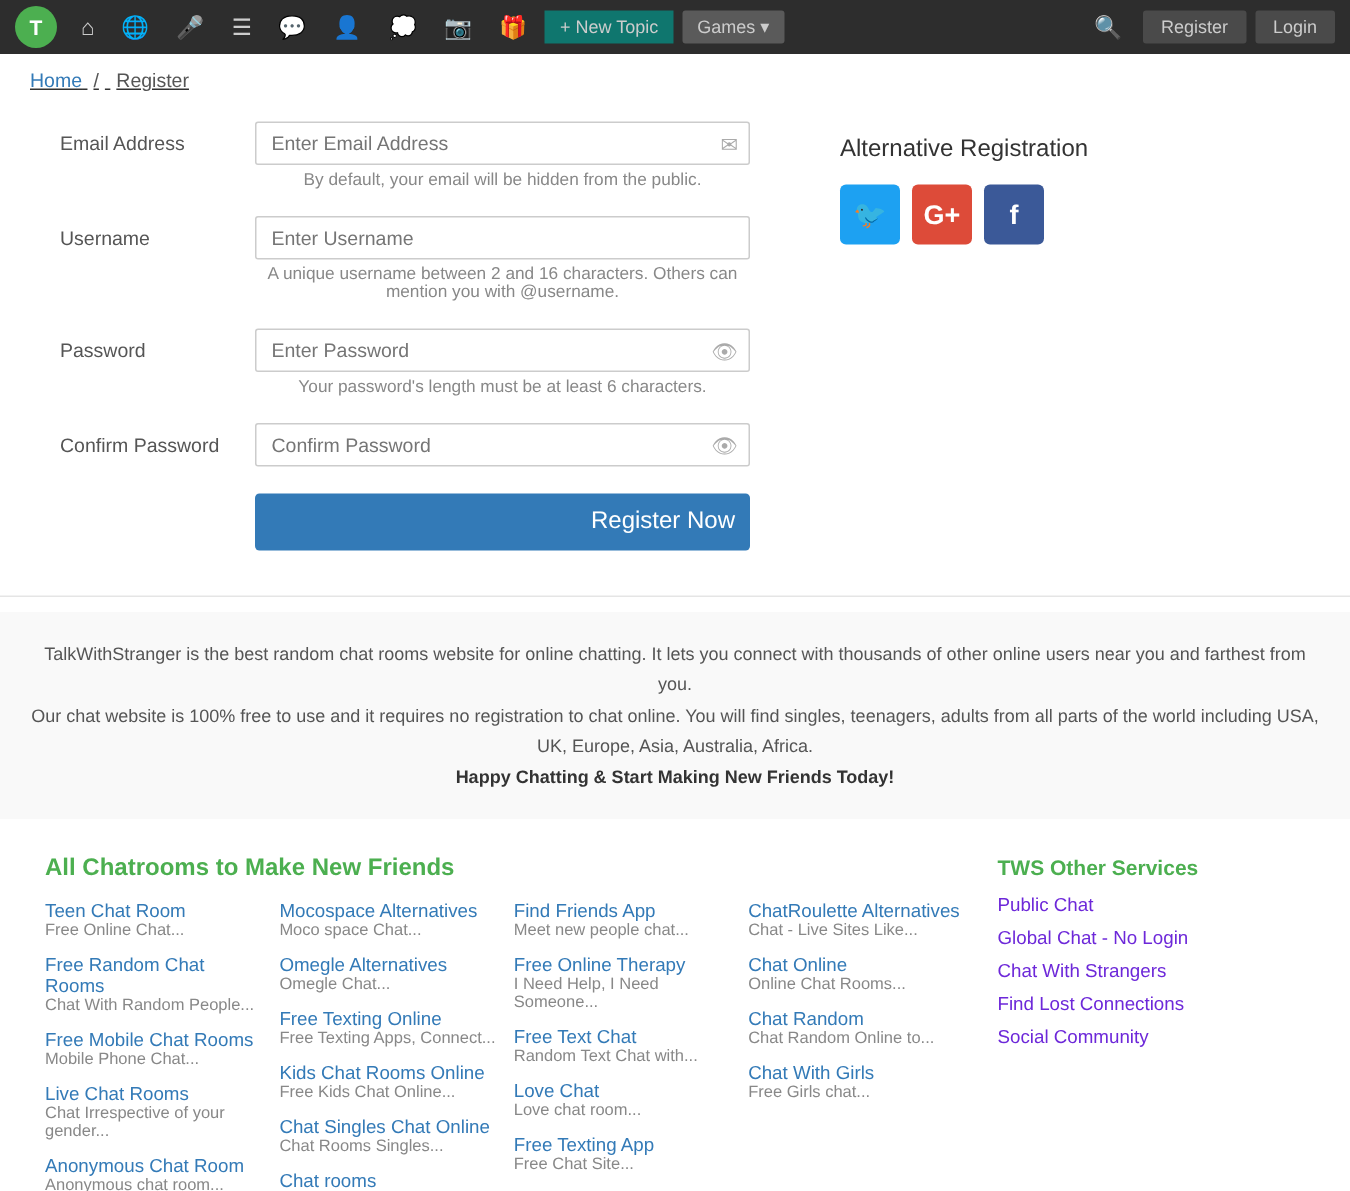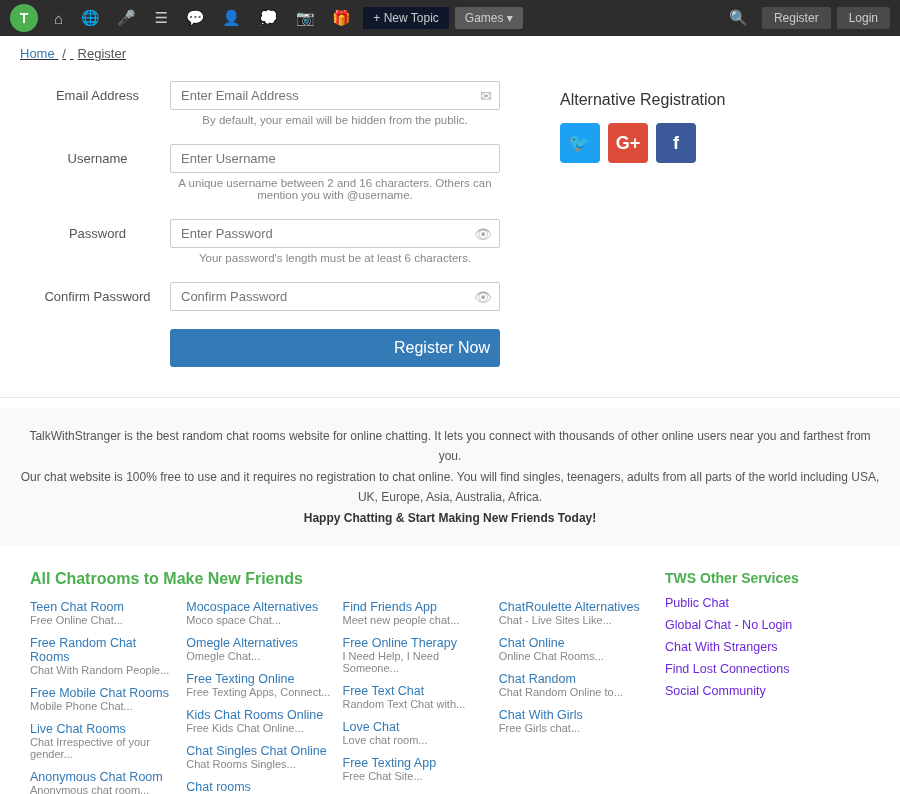--- a/index.html
+++ b/index.html
@@ -33,21 +33,21 @@
     .navbar-btn {
       background: #4a4a4a;
       color: #ccc;
       border: none;
       padding: 4px 12px;
       cursor: pointer;
       font-size: 12px;
       border-radius: 2px;
     }
     .new-topic-btn {
-      background: #0f172a;
+      background: #0f766e;
       color: #ccc;
       border: none;
       padding: 4px 10px;
       cursor: pointer;
       font-size: 12px;
       border-radius: 0;
     }
     .games-btn {
       background: #5a5a5a;
       color: #ccc;
@@ -84,21 +84,21 @@
 
     
     .form-row {
       display: flex;
       align-items: flex-start;
       margin-bottom: 18px;
     }
     .form-label {
       width: 130px;
       min-width: 130px;
-      text-align: center;
+      text-align: left;
       padding-right: 15px;
       padding-top: 7px;
       font-size: 13px;
       color: #555;
       font-weight: normal;
     }
     .form-input-wrap { flex: 1; }
     .form-input {
       width: 100%;
       padding: 6px 30px 6px 10px;

